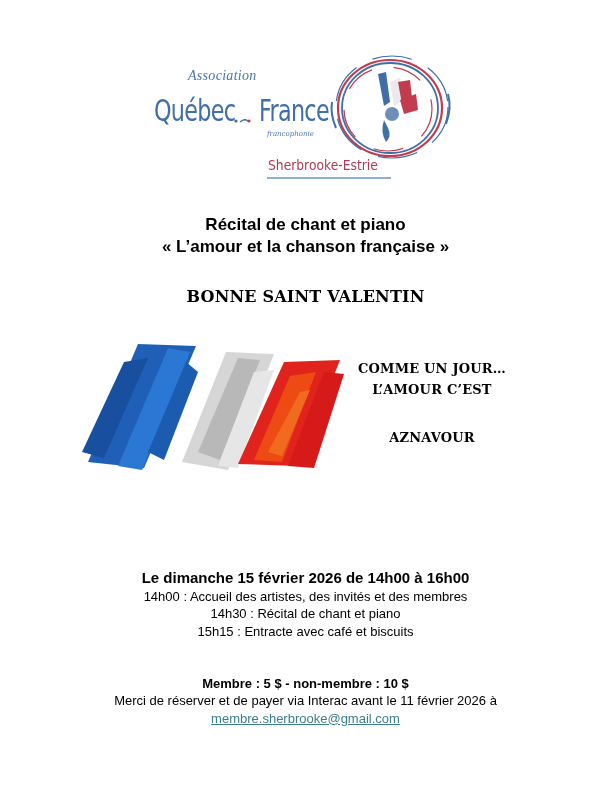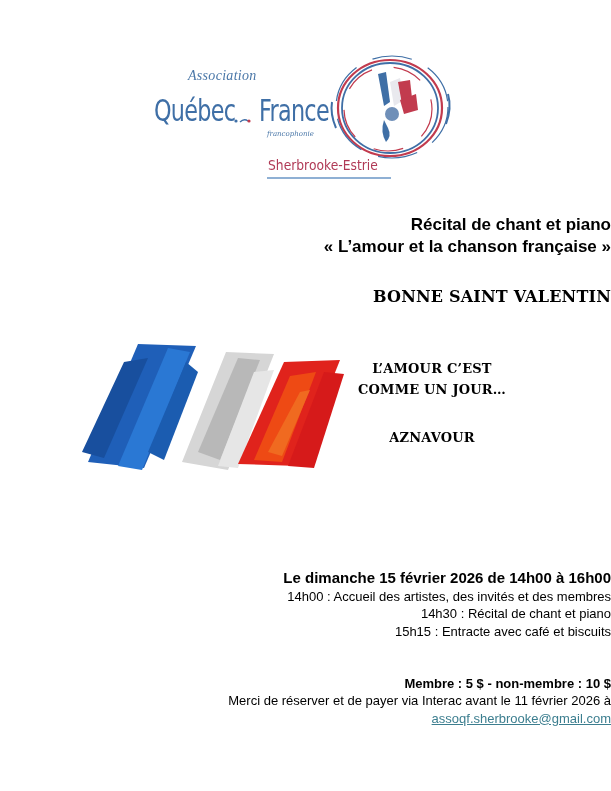--- a/index.html
+++ b/index.html
@@ -18,21 +18,21 @@
                  transform-origin: left top; }
   .logo-dots { position: absolute; left: 92px; top: 76px; width: 20px; height: 8px; }
   .logo-franco { position: absolute; left: 127px; top: 90px; font-family: "DejaVu Serif", serif;
                  font-style: italic; font-size: 7px; color: #4a77a8; }
   .logo-ring { position: absolute; left: 186px; top: 12px; width: 128px; height: 112px; }
   .logo-city { position: absolute; left: 128px; top: 117px; font-family: "DejaVu Sans", sans-serif;
                font-size: 14px; color: #b03a56; transform: scaleX(0.88); transform-origin: left top; }
   .logo-underline { position: absolute; left: 127px; top: 137px; width: 124px; height: 2px; background: #8fb0d4; }
 
   
-  .center { position: absolute; left: 0; width: 611px; text-align: right; }
+  .center { position: absolute; left: 0; width: 611px; text-align: center; }
   .title { top: 214px; font-size: 17px; font-weight: bold; line-height: 22px; }
   .fancy { font-family: "DejaVu Serif", serif; font-weight: bold; font-variant: small-caps;
            letter-spacing: 0.2px; }
   .valentin { top: 287px; font-size: 16px; }
 
   .flag { position: absolute; left: 78px; top: 332px; width: 272px; height: 140px; }
 
   .quote { position: absolute; left: 348px; width: 168px; text-align: center; font-size: 13px; line-height: 21px; }
   .quote1 { top: 358px; }
   .quote-author { top: 427px; }
@@ -96,32 +96,32 @@
   <polygon points="120,120 160,26 182,28 142,128" fill="#b8b8b8"></polygon>
   <polygon points="140,134 176,40 196,38 160,136" fill="#e6e6e6"></polygon>
 
   <polygon points="160,132 206,30 262,28 220,134" fill="#e0231c"></polygon>
   <polygon points="176,128 212,44 238,40 204,130" fill="#ee4a14"></polygon>
   <polygon points="210,134 246,40 266,42 236,136" fill="#d61a1a"></polygon>
   <polygon points="190,120 222,60 232,58 204,124" fill="#f06a20"></polygon>
 </svg>
 
 <div class="quote quote1 fancy">
+  <div>COMME UN JOUR…</div>
   <div>L’AMOUR C’EST</div>
-  <div>COMME UN JOUR…</div>
 </div>
 <div class="quote quote-author fancy">AZNAVOUR</div>
 
 <div class="center venue">
 </div>
 
 <div class="center date">Le dimanche 15 février 2026 de 14h00 à 16h00</div>
 <div class="center sched">
   <div>14h00 : Accueil des artistes, des invités et des membres</div>
   <div>14h30 : Récital de chant et piano</div>
   <div>15h15 : Entracte avec café et biscuits</div>
 </div>
 
 <div class="center price">Membre : 5 $ - non-membre : 10 $</div>
 <div class="center info">
   <div>Merci de réserver et de payer via Interac avant le 11 février 2026 à</div>
-  <div><a class="email">assoqf.sherbrooke@gmail.com</a></div>
+  <div><a class="email">membre.sherbrooke@gmail.com</a></div>
 </div>
 
 </body></html>

